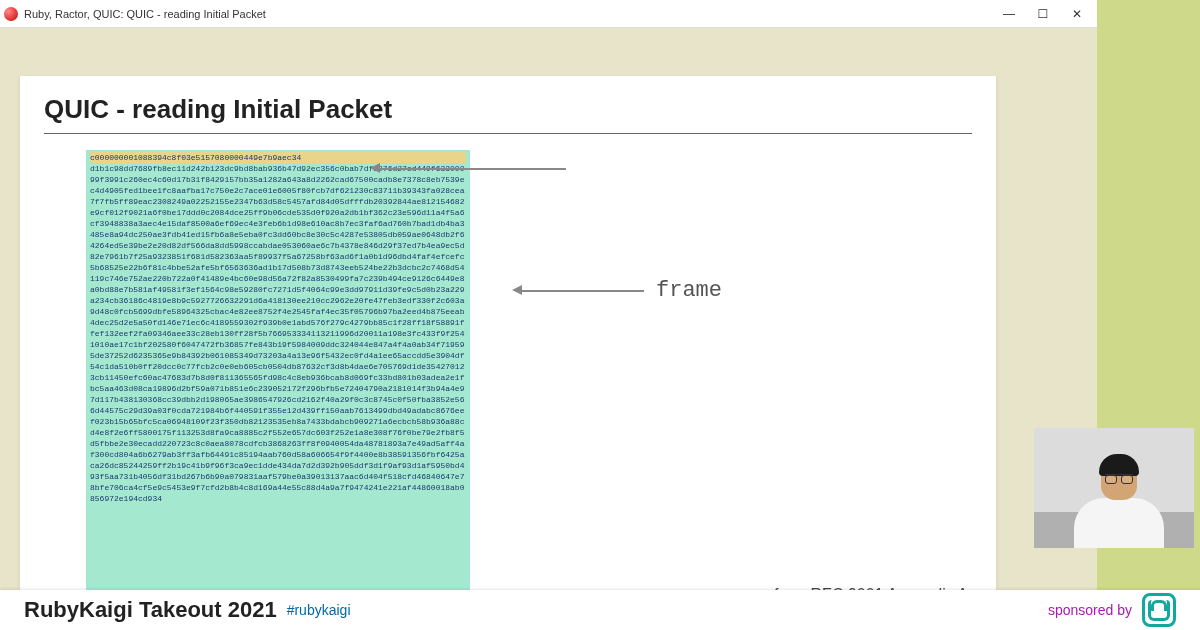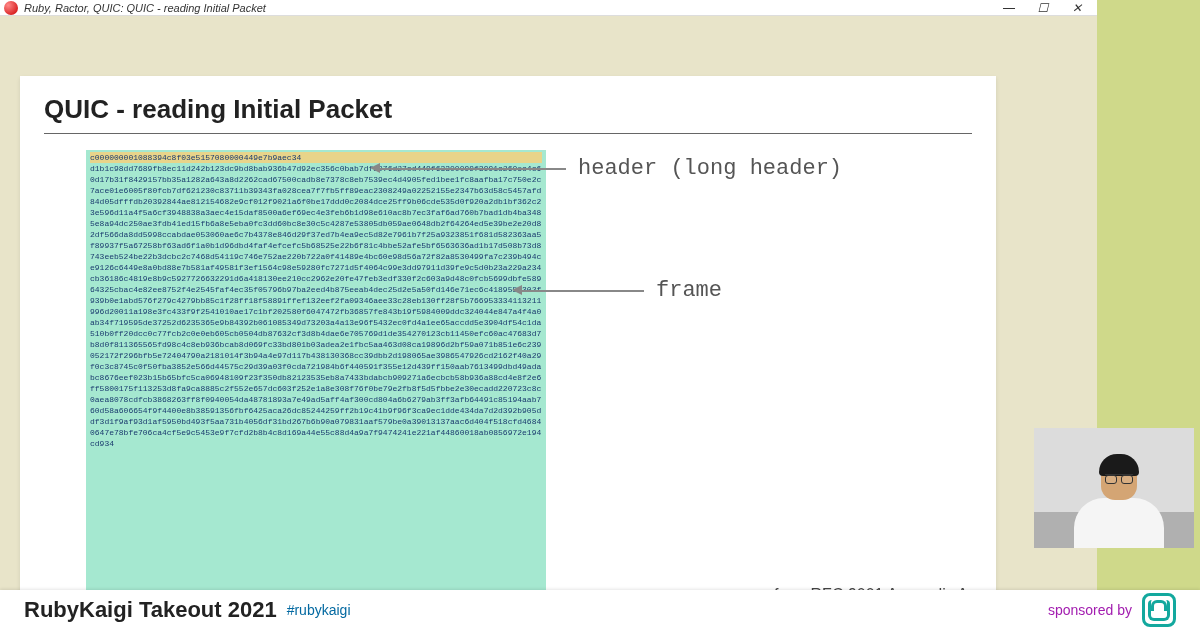--- a/index.html
+++ b/index.html
@@ -1,31 +1,31 @@
 <!DOCTYPE html>
 <html><head>
   <meta charset="utf-8">
   <style>
     * { margin: 0; padding: 0; box-sizing: border-box; }
     body { width: 1200px; height: 630px; font-family: Arial, sans-serif; background: #cfd98a; overflow: hidden; position: relative; }
     
     .window { position: absolute; top: 0; left: 0; width: 1097px; height: 590px; background: #e8e4c9; }
-    .titlebar { height: 16px; background: #fff; display: flex; align-items: center; padding: 0 4px; font-size: 11px; color: #333; border-bottom: 1px solid #ddd; font-style: italic; }
+    .titlebar { height: 28px; background: #fff; display: flex; align-items: center; padding: 0 4px; font-size: 11px; color: #333; border-bottom: 1px solid #ddd; }
     .titlebar-icon { width: 14px; height: 14px; border-radius: 50%; background: radial-gradient(circle at 30% 30%, #ff8888, #cc0000); margin-right: 6px; }
     .titlebar-title { flex: 1; }
     .window-controls { display: flex; gap: 2px; }
     .win-btn { width: 32px; height: 20px; display: flex; align-items: center; justify-content: center; font-size: 12px; color: #333; }
     
     .slide { position: absolute; top: 32px; left: 20px; width: 976px; height: 556px; background: #fff; box-shadow: 0 2px 4px rgba(0,0,0,0.1); margin-top: 44px; }
     .slide-title { font-size: 26px; font-weight: bold; color: #222; padding: 18px 24px 8px; }
     .slide-divider { border-top: 1px solid #666; margin: 0 24px 12px; }
     
     .slide-body { position: relative; padding: 0 24px; height: 480px; }
     
-    .hexblock { position: absolute; top: 4px; left: 66px; width: 460px; height: 444px; background: #a5e8d0; font-family: 'Courier New', monospace; font-size: 8px; line-height: 11px; color: #1a3a6e; padding: 2px 4px; overflow: hidden; word-break: break-all; }
+    .hexblock { position: absolute; top: 4px; left: 66px; width: 384px; height: 444px; background: #a5e8d0; font-family: 'Courier New', monospace; font-size: 8px; line-height: 11px; color: #1a3a6e; padding: 2px 4px; overflow: hidden; word-break: break-all; }
     .hexblock .hex-header { background: #e8d48a; display: block; }
     
     .annot { position: absolute; font-family: 'Courier New', monospace; font-size: 22px; color: #555; }
     .annot-line { position: absolute; background: #888; height: 2px; }
     .arrow-head { position: absolute; width: 0; height: 0; border-top: 5px solid transparent; border-bottom: 5px solid transparent; border-right: 10px solid #888; }
     
     .caption { position: absolute; right: 28px; bottom: 22px; text-align: center; }
     .caption-main { font-family: 'Courier New', monospace; font-size: 28px; color: #333; }
     .caption-sub { font-family: Arial, sans-serif; font-size: 16px; color: #444; margin-top: 4px; }
     
@@ -65,21 +65,20 @@
       <div class="win-btn">✕</div>
     </div>
   </div>
 
   <div class="slide">
     <div class="slide-title">QUIC - reading Initial Packet</div>
     <div class="slide-divider"></div>
     <div class="slide-body">
       <div class="hexblock"><span class="hex-header">c000000001088394c8f03e5157080000449e7b9aec34</span><span>d1b1c98dd7689fb8ec11d242b123dc9bd8bab936b47d92ec356c0bab7df5976d27cd449f63300099f3991c260ec4c60d17b31f8429157bb35a1282a643a8d2262cad67500cadb8e7378c8eb7539ec4d4905fed1bee1fc8aafba17c750e2c7ace01e6005f80fcb7df621230c83711b39343fa028cea7f7fb5ff89eac2308249a02252155e2347b63d58c5457afd84d05dfffdb20392844ae812154682e9cf012f9021a6f0be17ddd0c2084dce25ff9b06cde535d0f920a2db1bf362c23e596d11a4f5a6cf3948838a3aec4e15daf8500a6ef69ec4e3feb6b1d98e610ac8b7ec3faf6ad760b7bad1db4ba3485e8a94dc250ae3fdb41ed15fb6a8e5eba0fc3dd60bc8e30c5c4287e53805db059ae0648db2f64264ed5e39be2e20d82df566da8dd5998ccabdae053060ae6c7b4378e846d29f37ed7b4ea9ec5d82e7961b7f25a9323851f681d582363aa5f89937f5a67258bf63ad6f1a0b1d96dbd4faf4efcefc5b68525e22b6f81c4bbe52afe5bf6563636ad1b17d508b73d8743eeb524be22b3dcbc2c7468d54119c746e752ae220b722a0f41489e4bc60e98d56a72f82a8530499fa7c239b494ce9126c6449e8a0bd88e7b581af49581f3ef1564c98e59280fc7271d5f4064c99e3dd97911d39fe9c5d0b23a229a234cb36186c4819e8b9c5927726632291d6a418130ee210cc2962e20fe47feb3edf330f2c603a9d48c0fcb5699dbfe58964325cbac4e82ee8752f4e2545faf4ec35f05796b97ba2eed4b875eeab4dec25d2e5a50fd146e71ec6c4189559302f939b0e1abd576f279c4279bb85c1f28ff18f58891ffef132eef2fa09346aee33c28eb130ff28f5b766953334113211996d20011a198e3fc433f9f2541010ae17c1bf202580f6047472fb36857fe843b19f5984009ddc324044e847a4f4a0ab34f719595de37252d6235365e9b84392b061085349d73203a4a13e96f5432ec0fd4a1ee65accdd5e3904df54c1da510b0ff20dcc0c77fcb2c0e0eb605cb0504db87632cf3d8b4dae6e705769d1de354270123cb11450efc60ac47683d7b8d0f811365565fd98c4c8eb936bcab8d069fc33bd801b03adea2e1fbc5aa463d08ca19896d2bf59a071b851e6c239052172f296bfb5e72404790a2181014f3b94a4e97d117b438130368cc39dbb2d198065ae3986547926cd2162f40a29f0c3c8745c0f50fba3852e566d44575c29d39a03f0cda721984b6f440591f355e12d439ff150aab7613499dbd49adabc8676eef023b15b65bfc5ca06948109f23f350db82123535eb8a7433bdabcb909271a6ecbcb58b936a88cd4e8f2e6ff5800175f113253d8fa9ca8885c2f552e657dc603f252e1a8e308f76f0be79e2fb8f5d5fbbe2e30ecadd220723c8c0aea8078cdfcb3868263ff8f0940054da48781893a7e49ad5aff4af300cd804a6b6279ab3ff3afb64491c85194aab760d58a606654f9f4400e8b38591356fbf6425aca26dc85244259ff2b19c41b9f96f3ca9ec1dde434da7d2d392b905ddf3d1f9af93d1af5950bd493f5aa731b4056df31bd267b6b90a079831aaf579be0a39013137aac6d404f518cfd46840647e78bfe706ca4cf5e9c5453e9f7cfd2b8b4c8d169a44e55c88d4a9a7f9474241e221af44860018ab0856972e194cd934</span></div>
 
-      <div class="annot" style="top:10px; left:558px;">header (long header)</div>
       <div class="annot-line" style="top:22px; left:358px; width:188px;"></div>
       <div class="arrow-head" style="top:17px; left:350px;"></div>
 
       <div class="annot" style="top:132px; left:636px;">frame</div>
       <div class="annot-line" style="top:144px; left:500px; width:124px;"></div>
       <div class="arrow-head" style="top:139px; left:492px;"></div>
 
       <div class="caption">
         <div class="caption-sub">from RFC 9001 Appendix A</div>
       </div>

